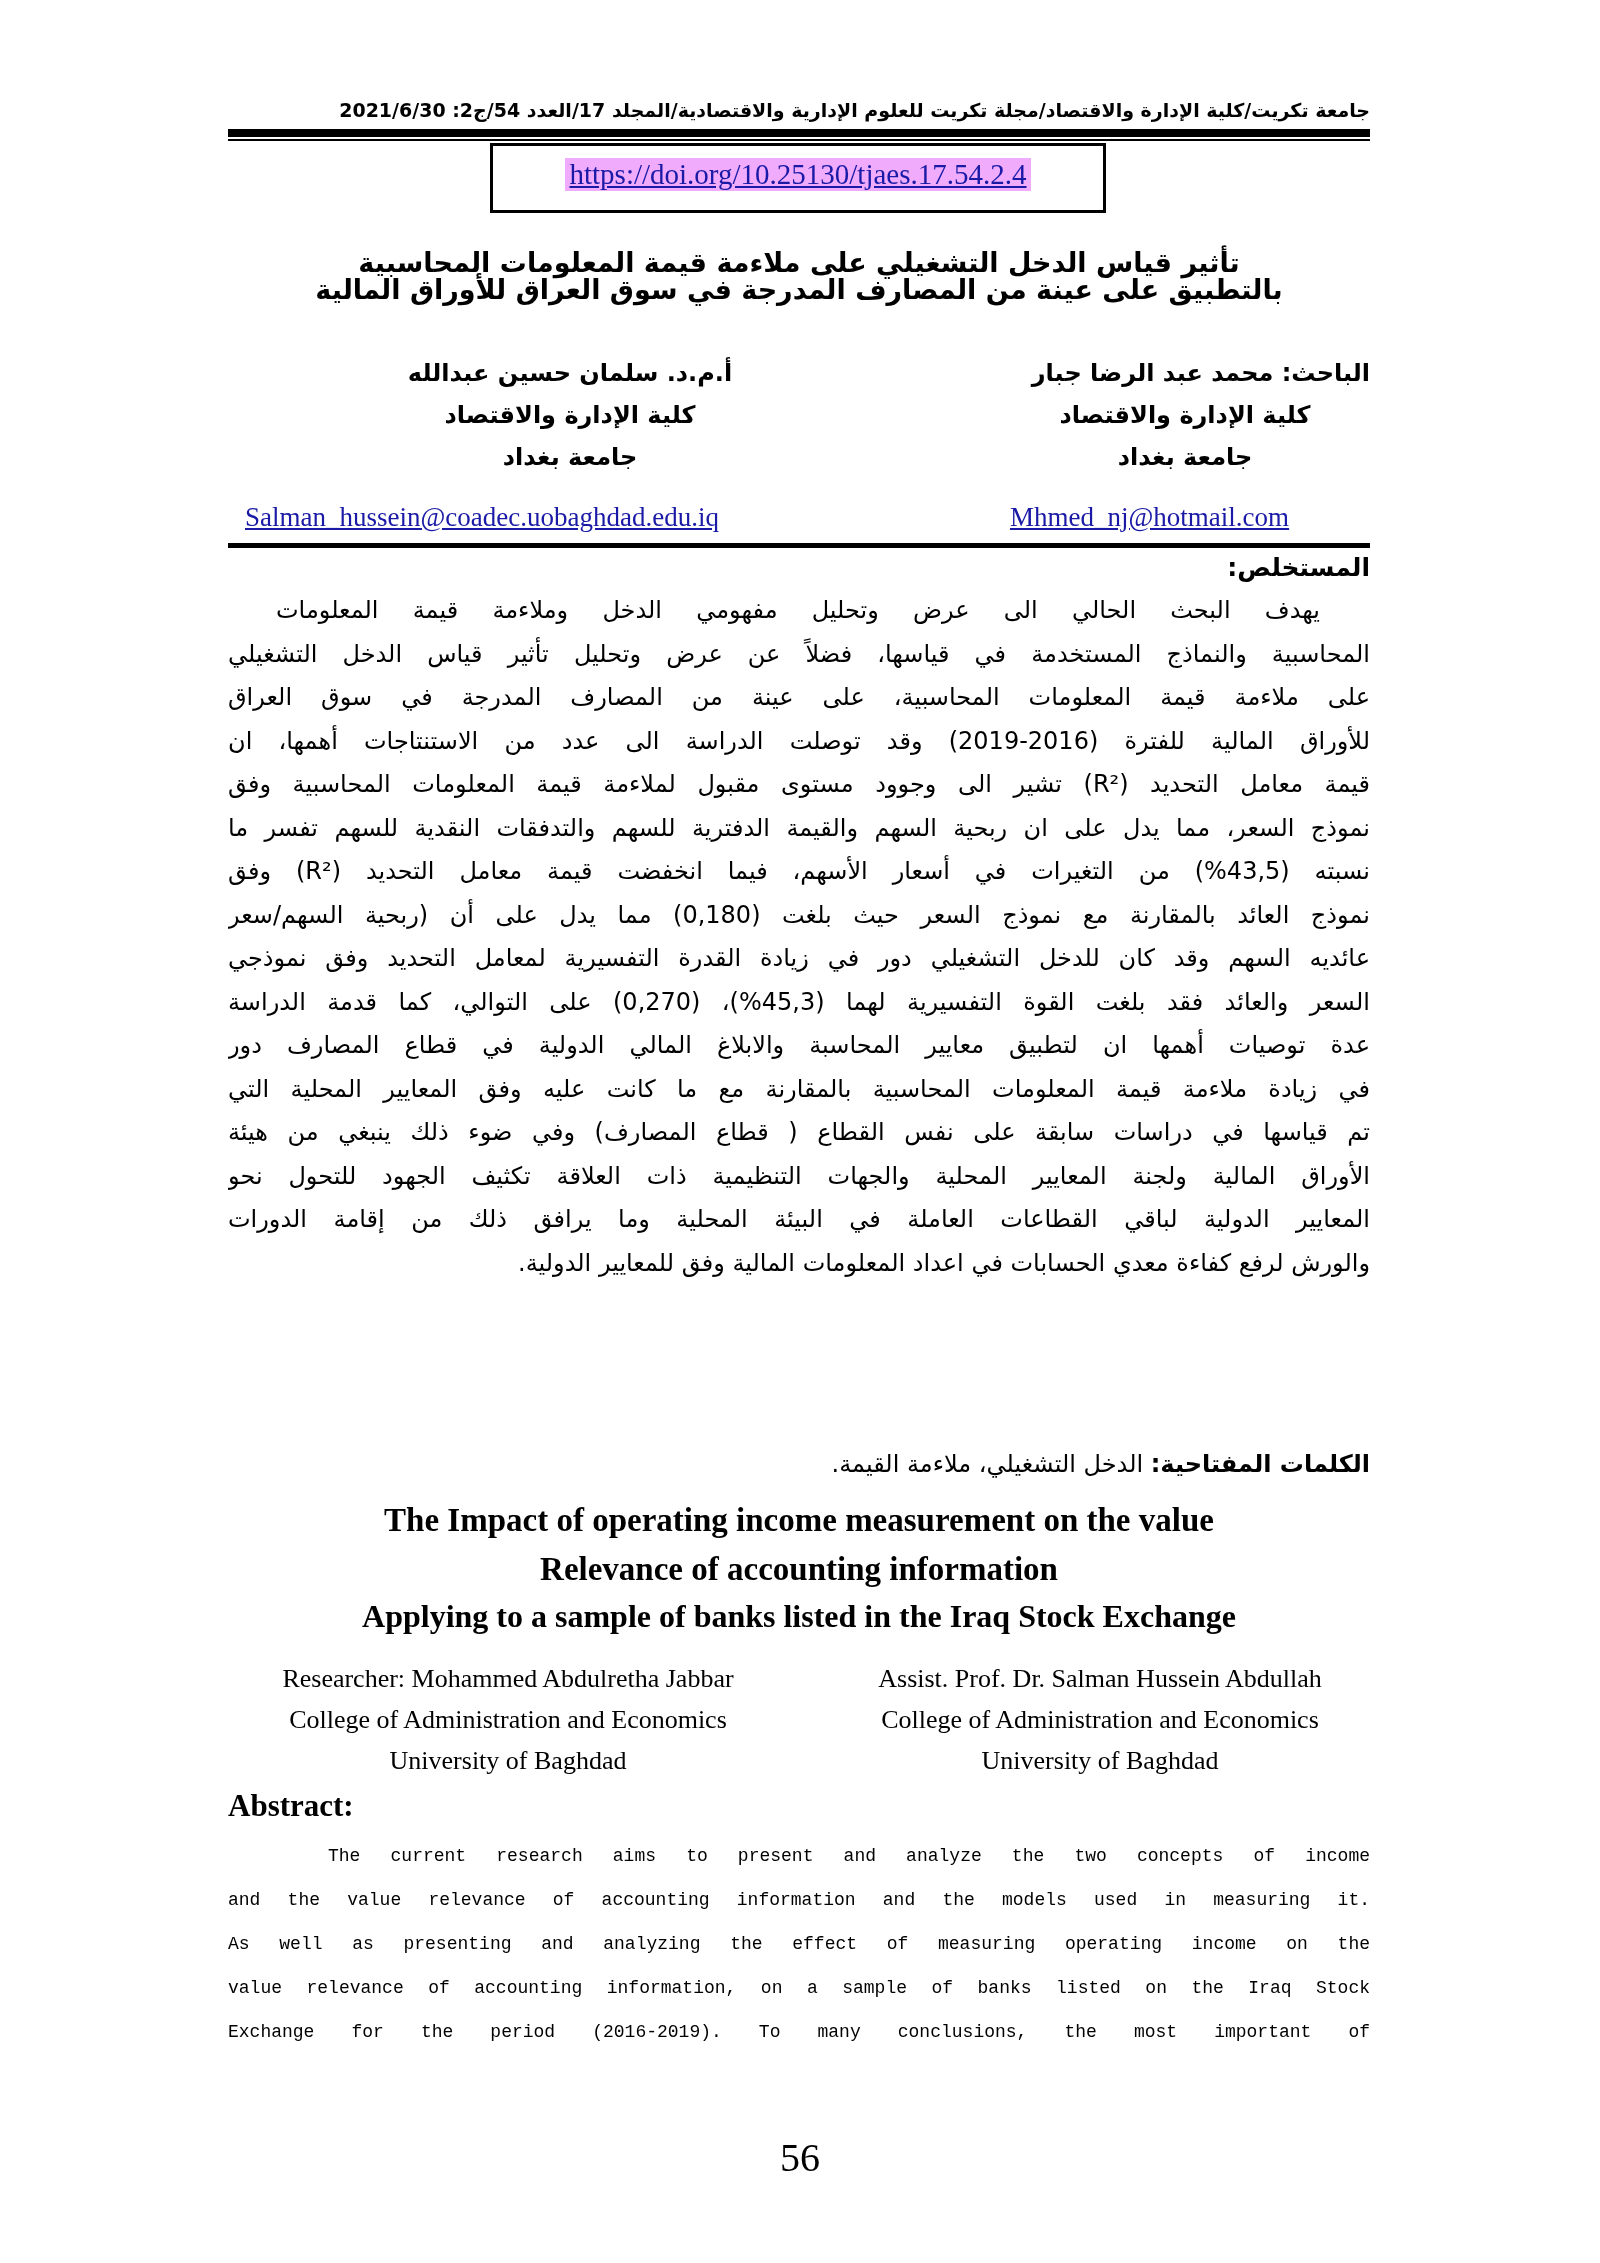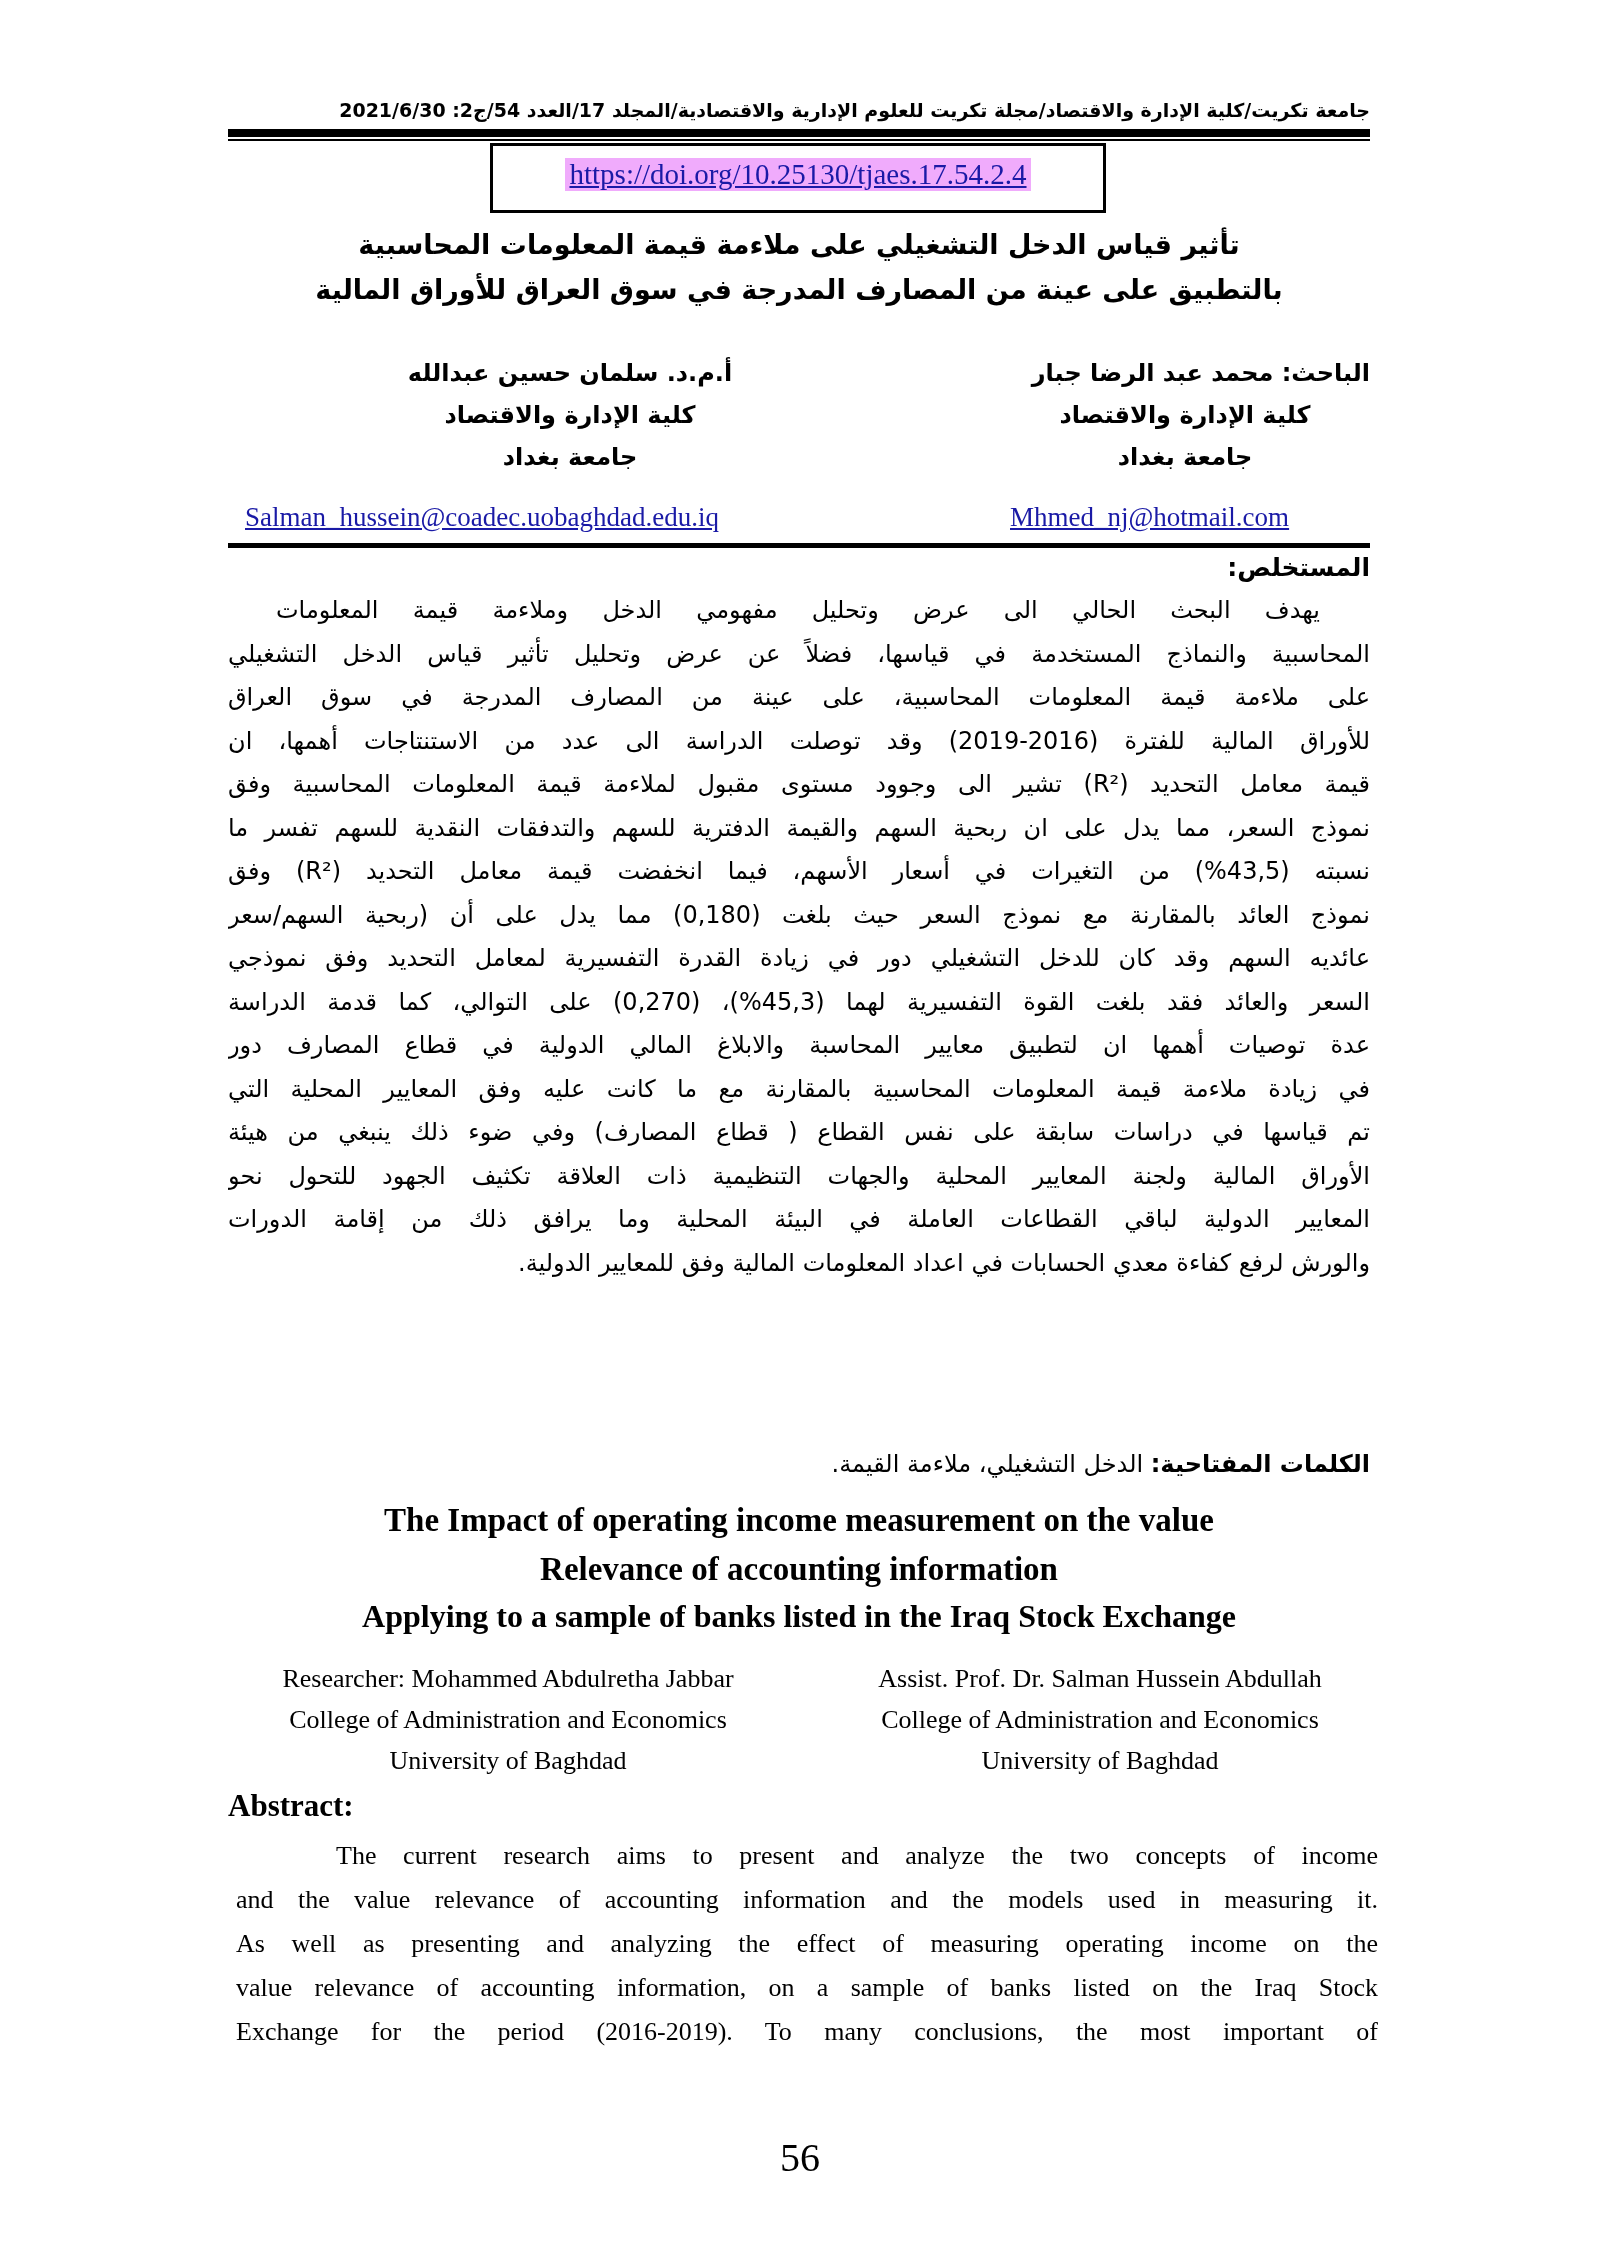--- a/index.html
+++ b/index.html
@@ -24,21 +24,21 @@
     display: inline-block; margin-top: 12px;
     font-family: "Liberation Serif", serif; font-size: 29px; color: #1a1aa6; text-decoration: underline;
     background: #f0abfc; padding: 0 4px;
   }
 
   
   .ar-title {
     position: absolute; left: 228px; width: 1142px; text-align: center; direction: rtl;
     font-family: "DejaVu Sans", sans-serif; font-weight: bold; font-size: 27px; line-height: 36px;
   }
-  .ar-title.l1 { top: 227px; }
+  .ar-title.l1 { top: 245px; }
   .ar-title.l2 { top: 272px; }
 
   
   .ar-author-col {
     position: absolute; direction: rtl; text-align: center;
     font-family: "DejaVu Sans", sans-serif; font-weight: bold; font-size: 24px; line-height: 42px;
   }
   .ar-author-col.right { left: 1000px; width: 370px; top: 352px; }
   .ar-author-col.left { left: 340px; width: 460px; top: 352px; }
   .ar-author-col.right .name { text-align: right; }
@@ -86,22 +86,22 @@
     font-family: "Liberation Serif", serif; font-size: 26px; line-height: 41px;
   }
   .en-author-col.left { left: 228px; width: 560px; }
   .en-author-col.right { left: 820px; width: 560px; }
 
   .en-abstract-heading {
     position: absolute; left: 228px; top: 1786px;
     font-family: "Liberation Serif", serif; font-weight: bold; font-size: 31px; line-height: 40px;
   }
   .en-abstract-body {
-    position: absolute; left: 236px; width: 1142px; top: 1834px;
-    font-family: Liberation Serif, serif; font-size: 26px; line-height: 44px;
+    position: absolute; left: 228px; width: 1142px; top: 1834px;
+    font-family: Liberation Mono, monospace; font-size: 18px; line-height: 44px;
   }
   .en-abstract-body .ln { display: block; text-align: justify; text-align-last: justify; white-space: nowrap; height: 44px; }
   .en-abstract-body .ln.first { padding-left: 100px; }
 
   .page-number {
     position: absolute; left: 700px; width: 200px; top: 2140px; text-align: center;
     font-family: "Liberation Serif", serif; font-size: 40px; line-height: 36px;
   }
 </style>
 </head>

